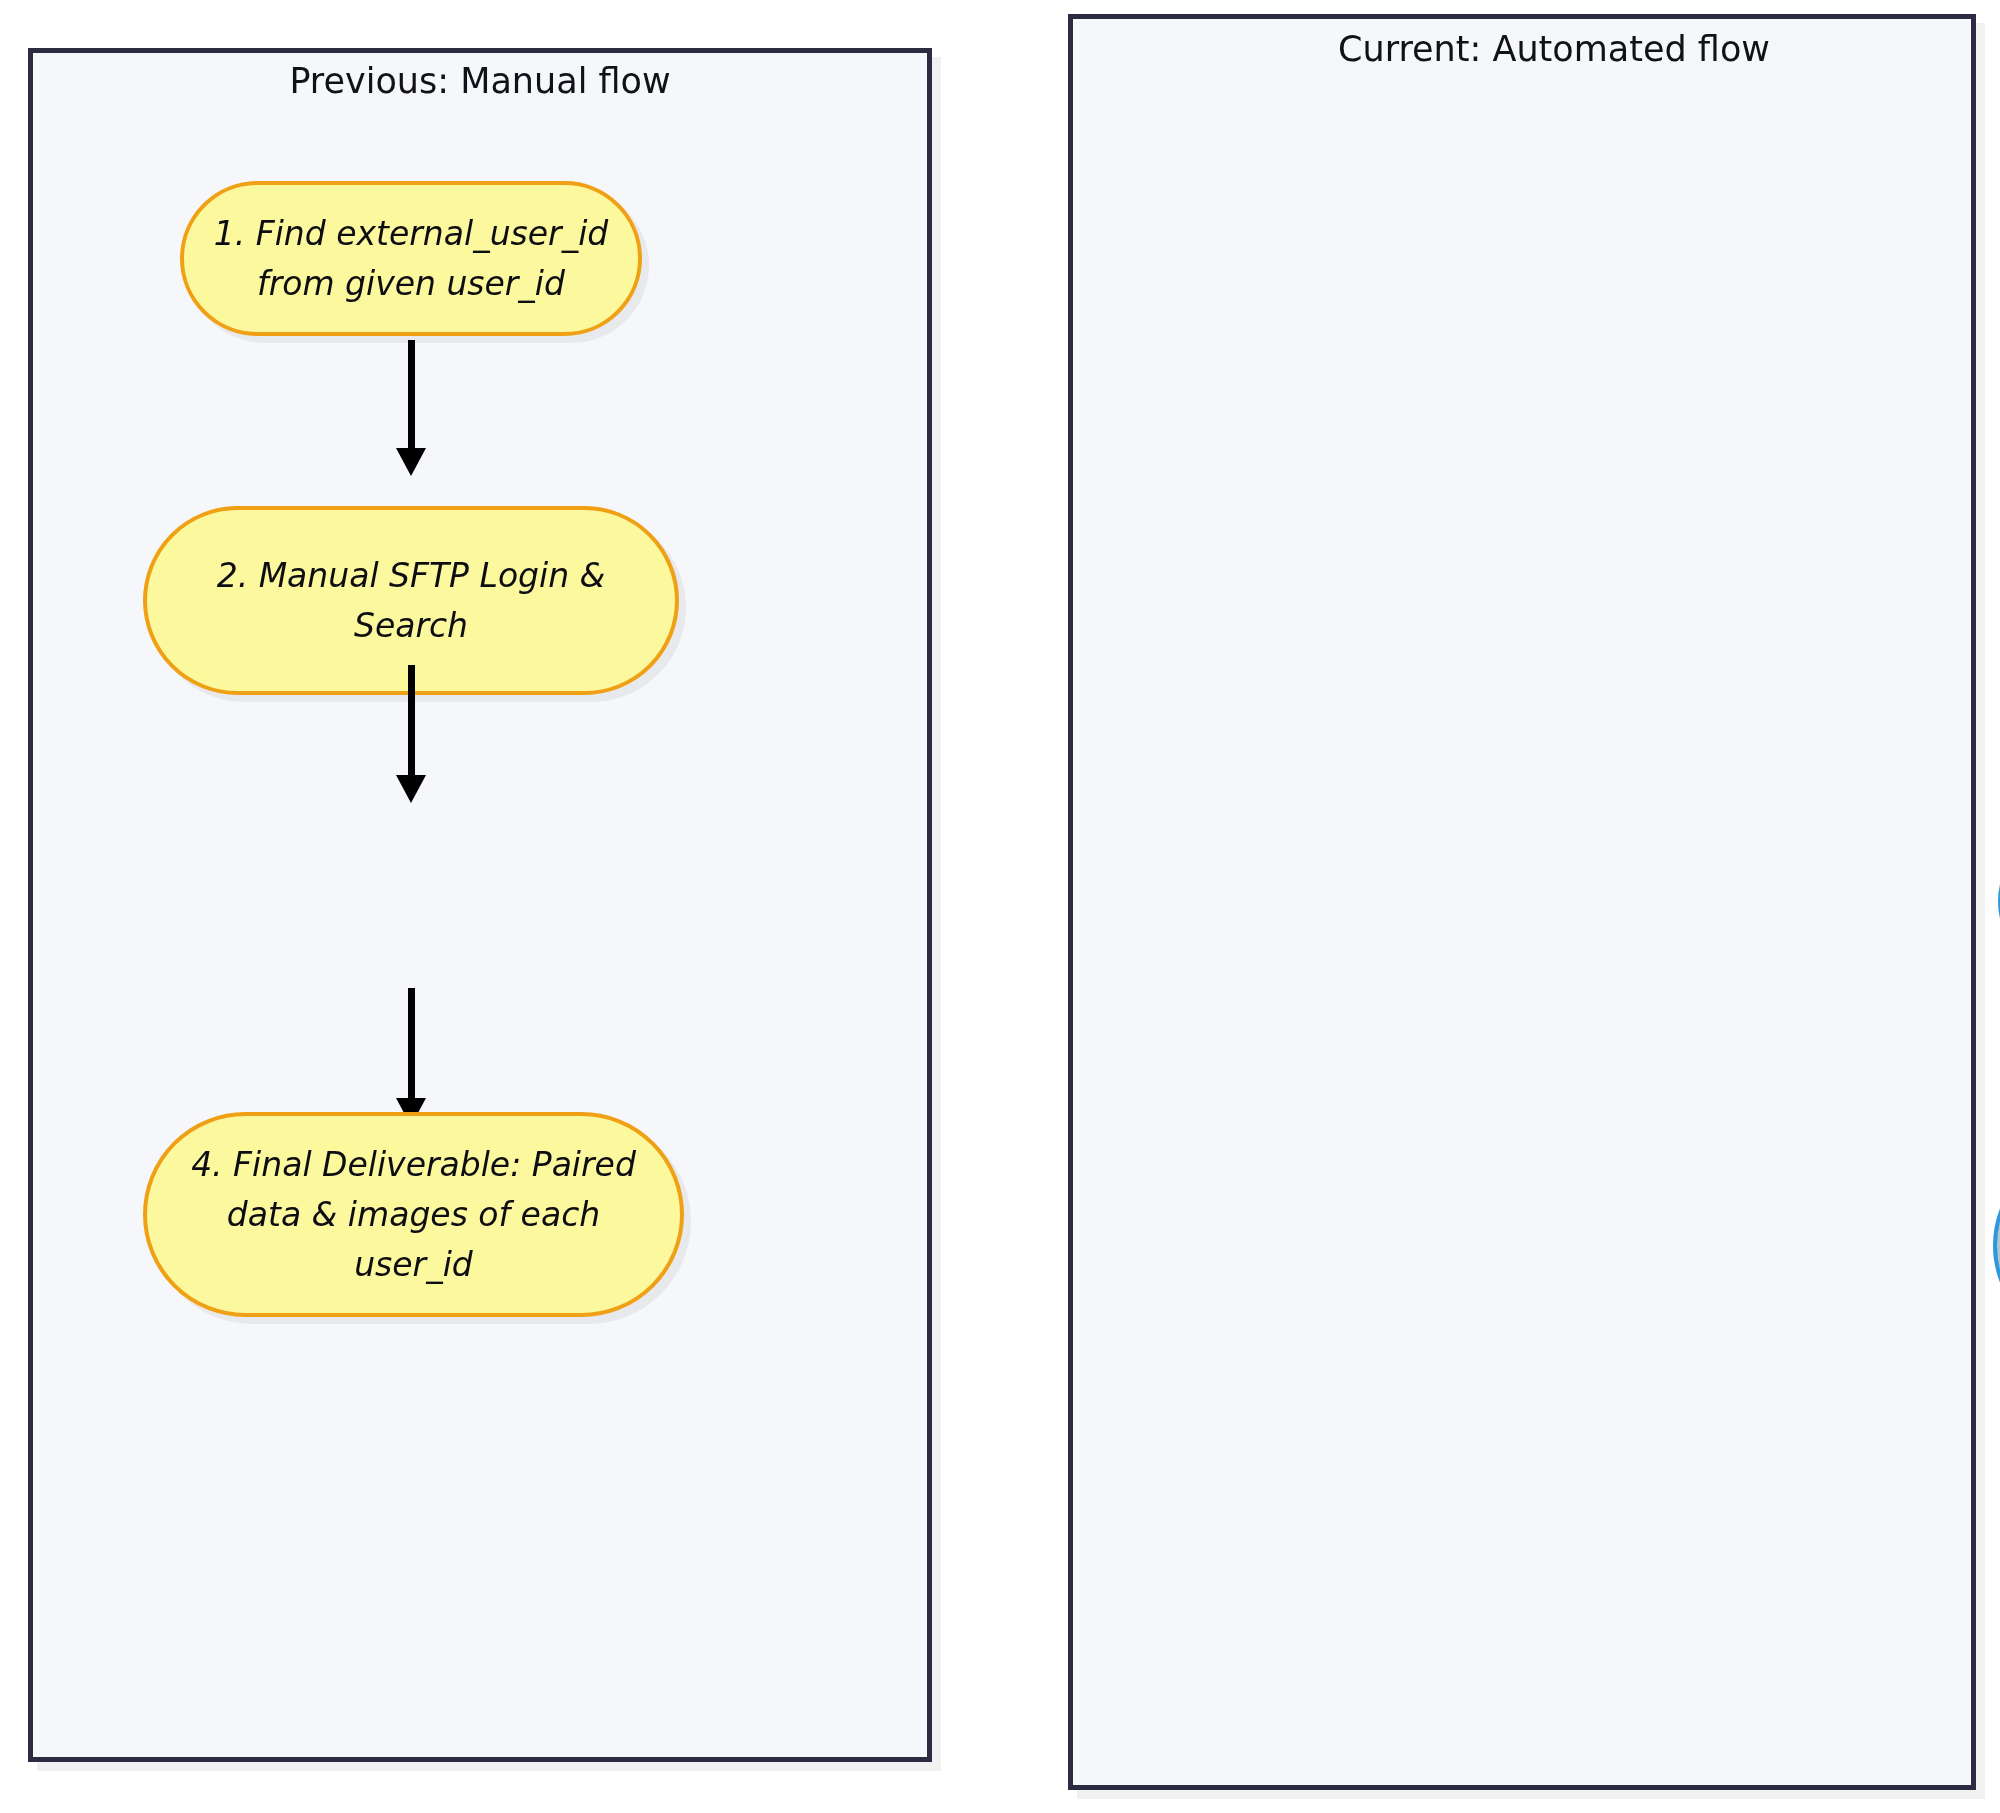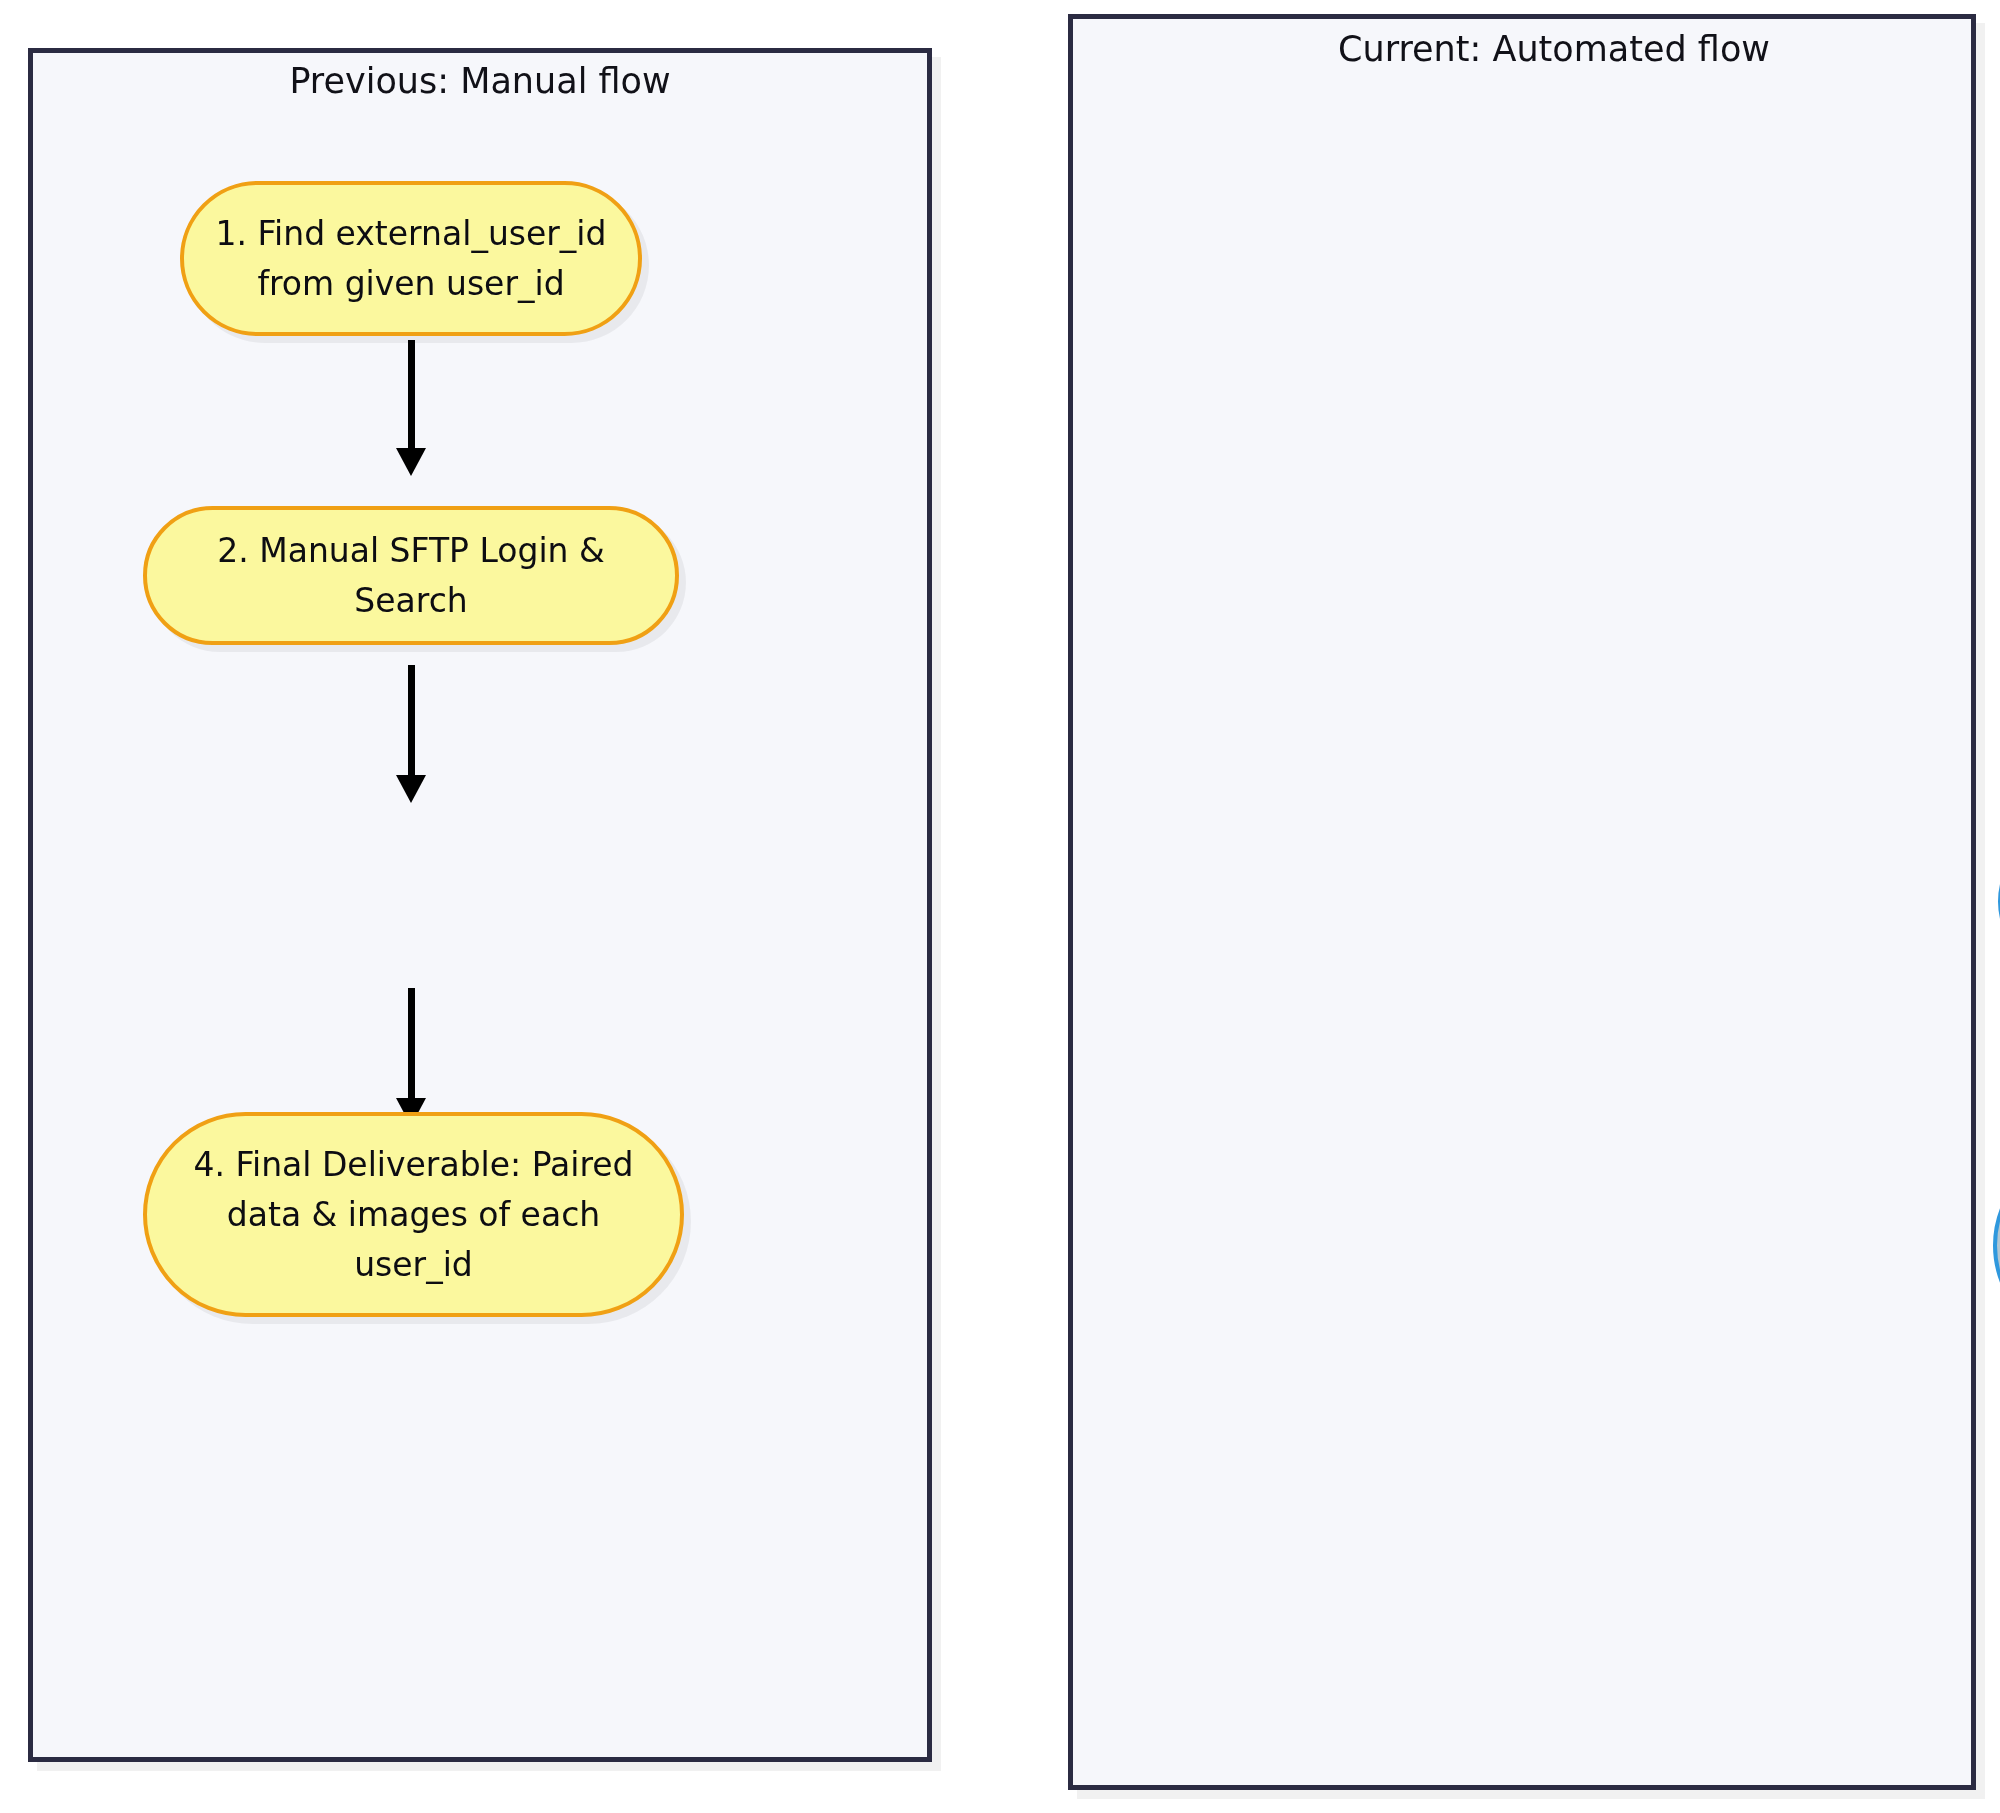--- a/index.html
+++ b/index.html
@@ -66,33 +66,34 @@
     text-align: center;
     border-radius: 999px;
     border-width: 4px;
     border-style: solid;
     font-size: 33px;
     line-height: 50px;
     color: #0d0d12;
     padding: 0 26px;
     box-shadow: 7px 7px 0 0 rgba(0,0,0,0.055);
     white-space: pre-line;
+    font-style: italic;
   }
   .node.yellow {
     background: #fbf89e;
     border-color: #f0a014;
   }
   .node.blue {
     background: #b2c7d2;
     border-color: #2f98dd;
   }
 
   
   .n-l1 { left: 147px; top: 128px;  width: 462px; height: 155px; }
-  .n-l2 { left: 110px; top: 453px;  width: 536px; height: 139px; }
+  .n-l2 { left: 110px; top: 453px;  width: 536px; height: 189px; }
   .n-l3 { left: 108px; top: 776px;  width: 540px; height: 155px; }
   .n-l4 { left: 110px; top: 1059px; width: 541px; height: 205px; }
   .n-r3 { left: 925px; top: 805px;  width: 542px; height: 155px; }
   .n-r4 { left: 920px; top: 1124px; width: 544px; height: 205px; }
 
   
   .edge {
     position: absolute;
   }
   .edge .stem {

